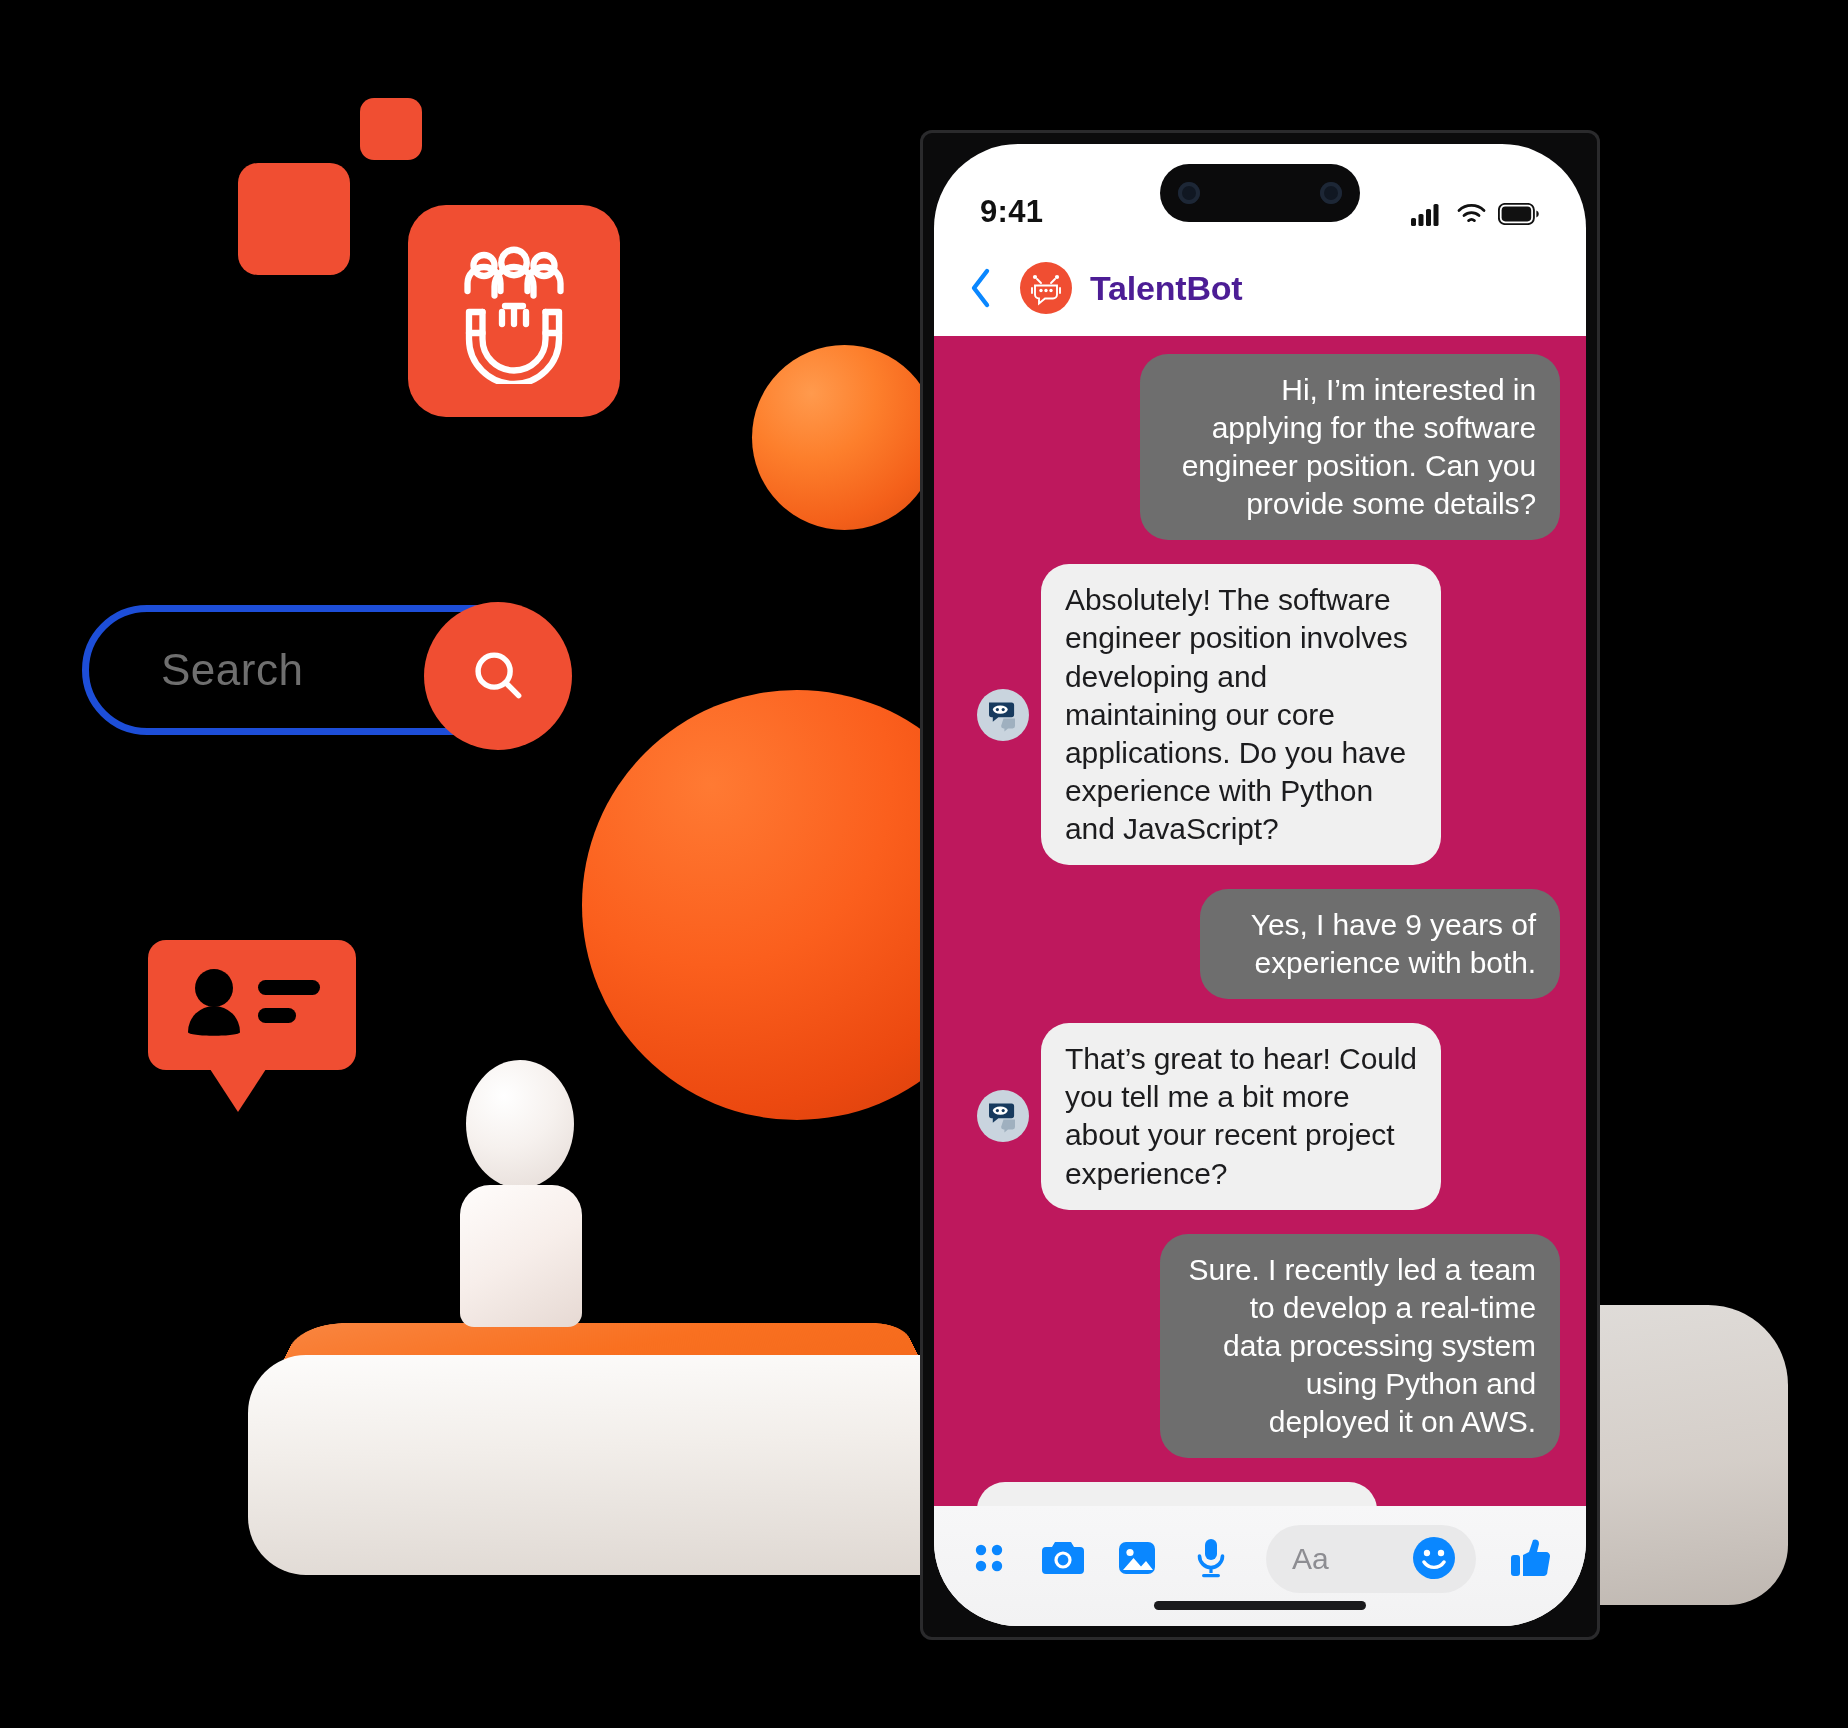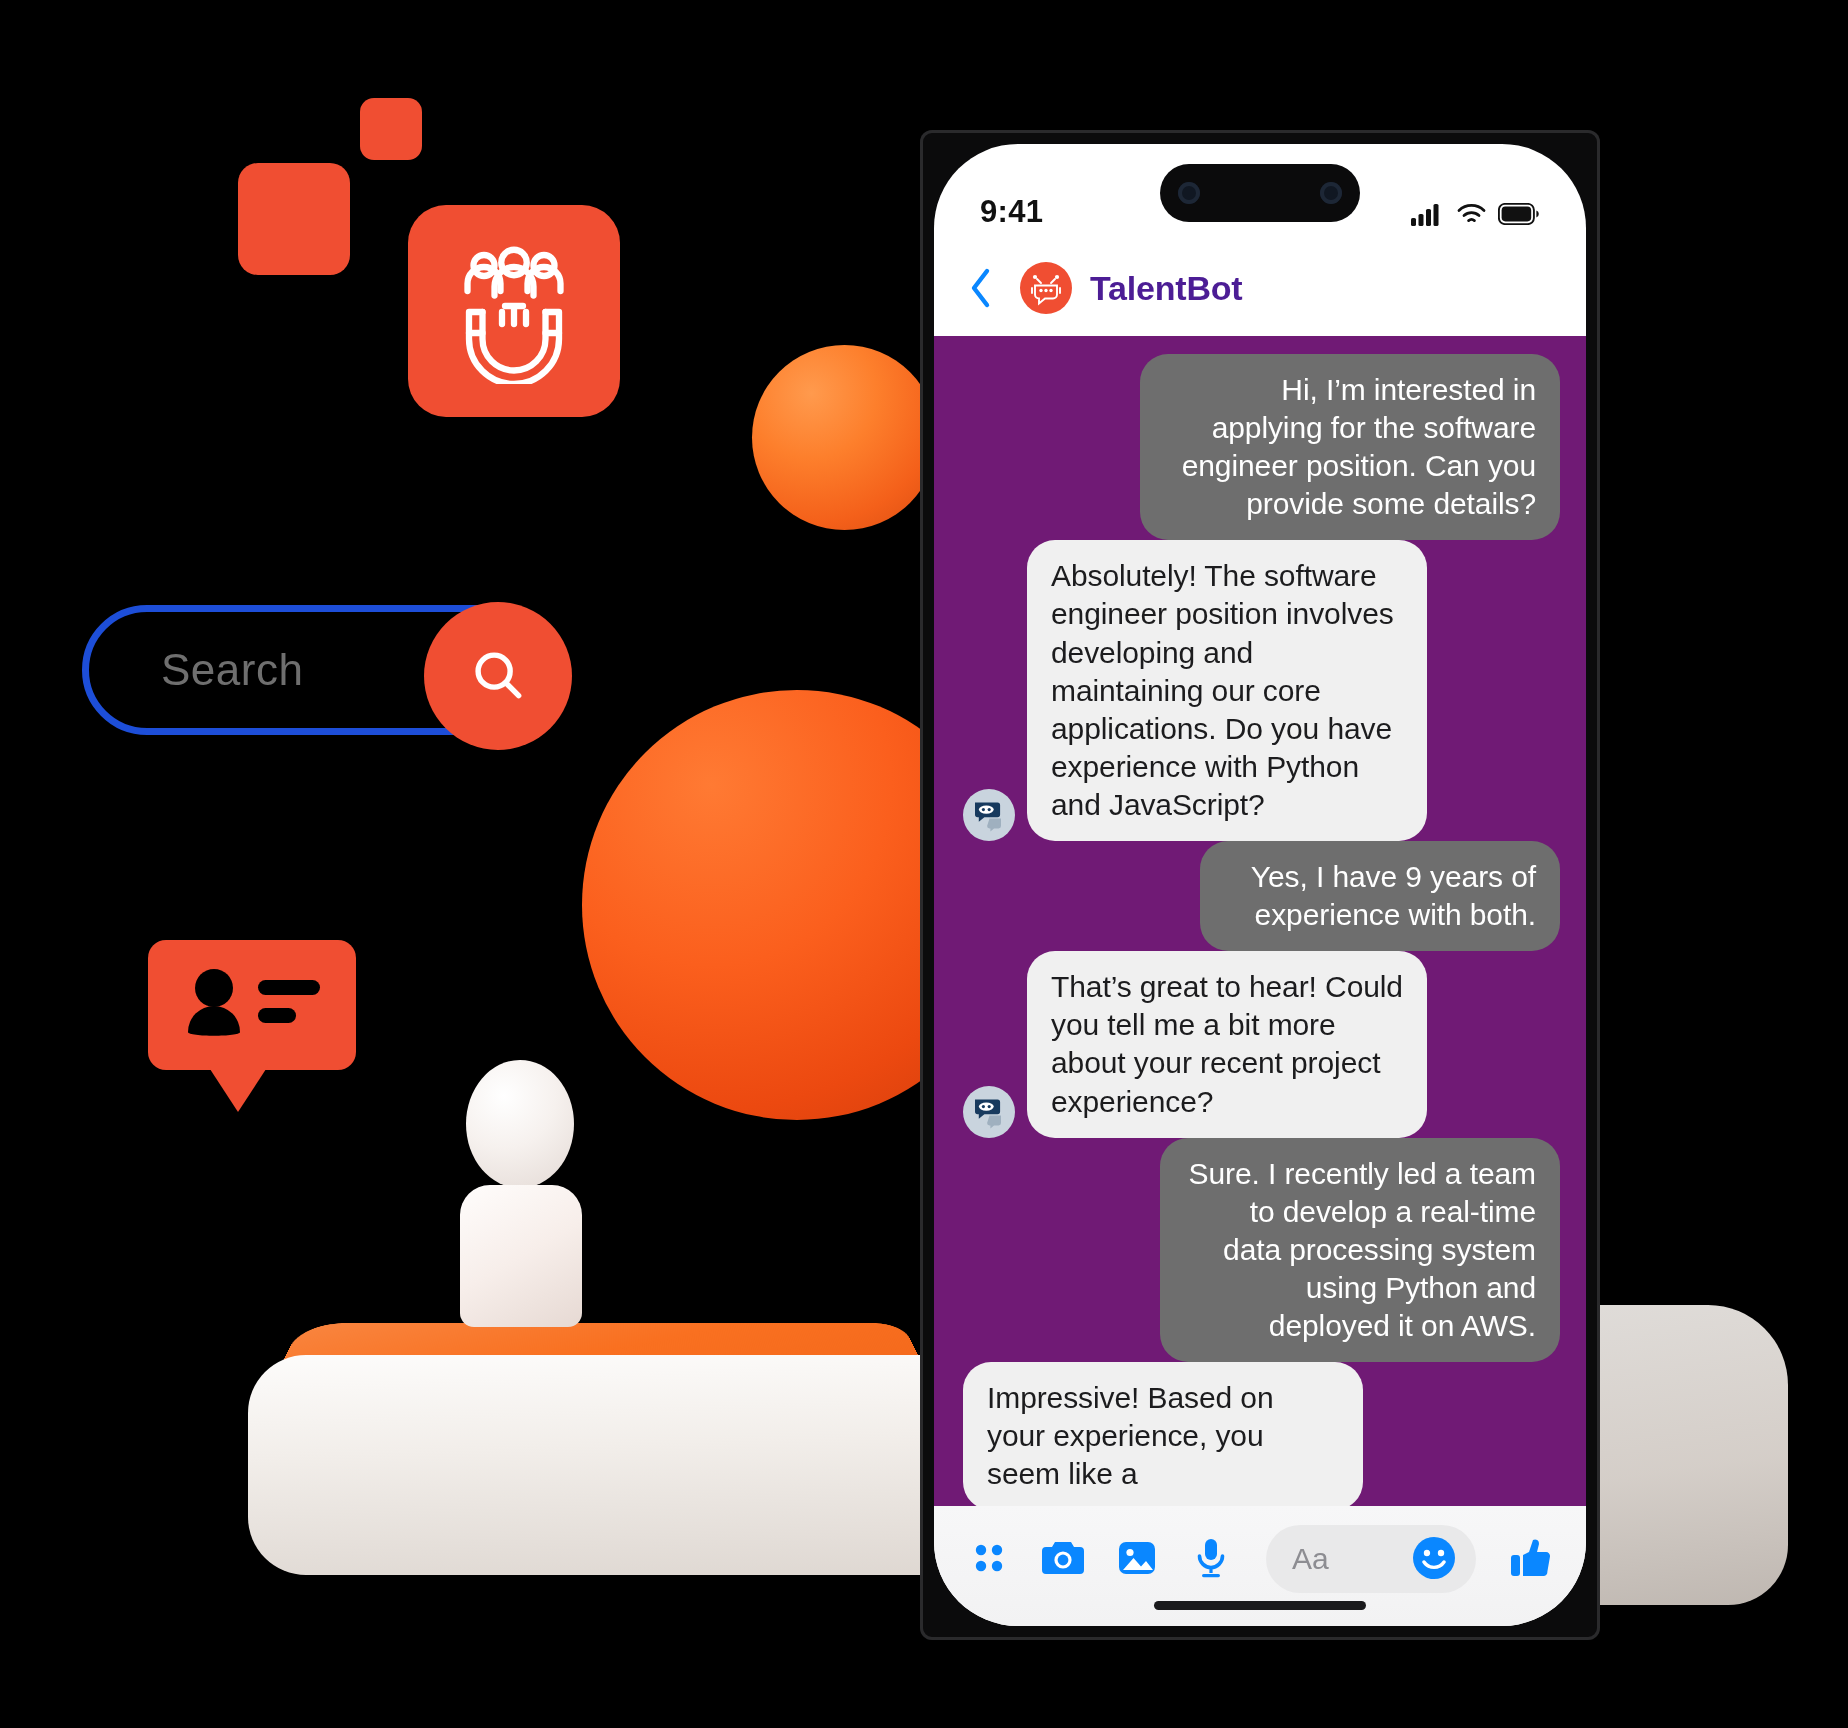--- a/index.html
+++ b/index.html
@@ -136,26 +136,26 @@
   .back-chevron { width: 34px; height: 46px; display: flex; align-items: center; cursor: pointer; }
   .bot-avatar-lg {
     width: 52px; height: 52px; border-radius: 50%; background: #f04e32;
     display: flex; align-items: center; justify-content: center; flex: 0 0 auto;
   }
   .bot-title { font-size: 34px; font-weight: 700; color: #4c1d95; letter-spacing: -.2px; }
 
   
   .messages {
     flex: 1 1 auto; overflow: hidden; position: relative;
-    background: #701a75; padding: 18px 26px 0 29px;
-    display: flex; flex-direction: column; 
+    background: #be185d; padding: 18px 26px 0 43px;
+    display: flex; flex-direction: column; gap: 24px;
   }
   .row { display: flex; align-items: flex-end; gap: 12px; }
   .row.out { justify-content: flex-end; }
-  .row.in { justify-content: flex-start; }
+  .row.in { justify-content: flex-start; align-items: center; }
   .bot-avatar-sm {
     width: 52px; height: 52px; border-radius: 50%; background: #c9d4de;
     display: flex; align-items: center; justify-content: center; flex: 0 0 auto;
   }
   .bubble {
     max-width: 430px; padding: 17px 24px; border-radius: 28px;
     font-size: 30px; line-height: 1.27; letter-spacing: -.1px;
   }
   .bubble.out { background: #6e6e6e; color: #fff; text-align: right; }
   .bubble.in  { background: #f0f0f0; color: #1c1c1e; text-align: left; }

